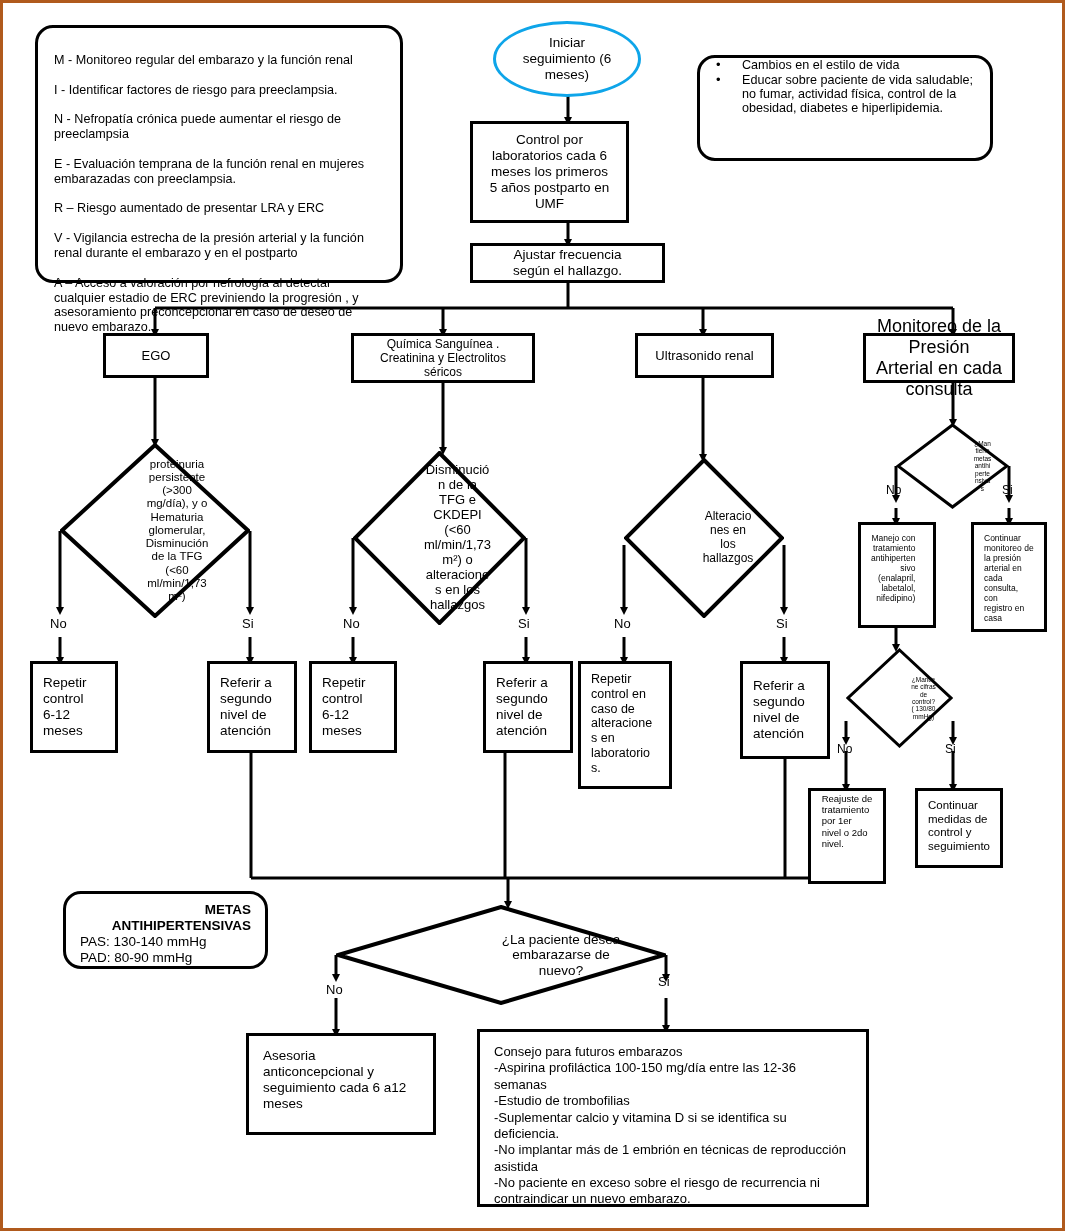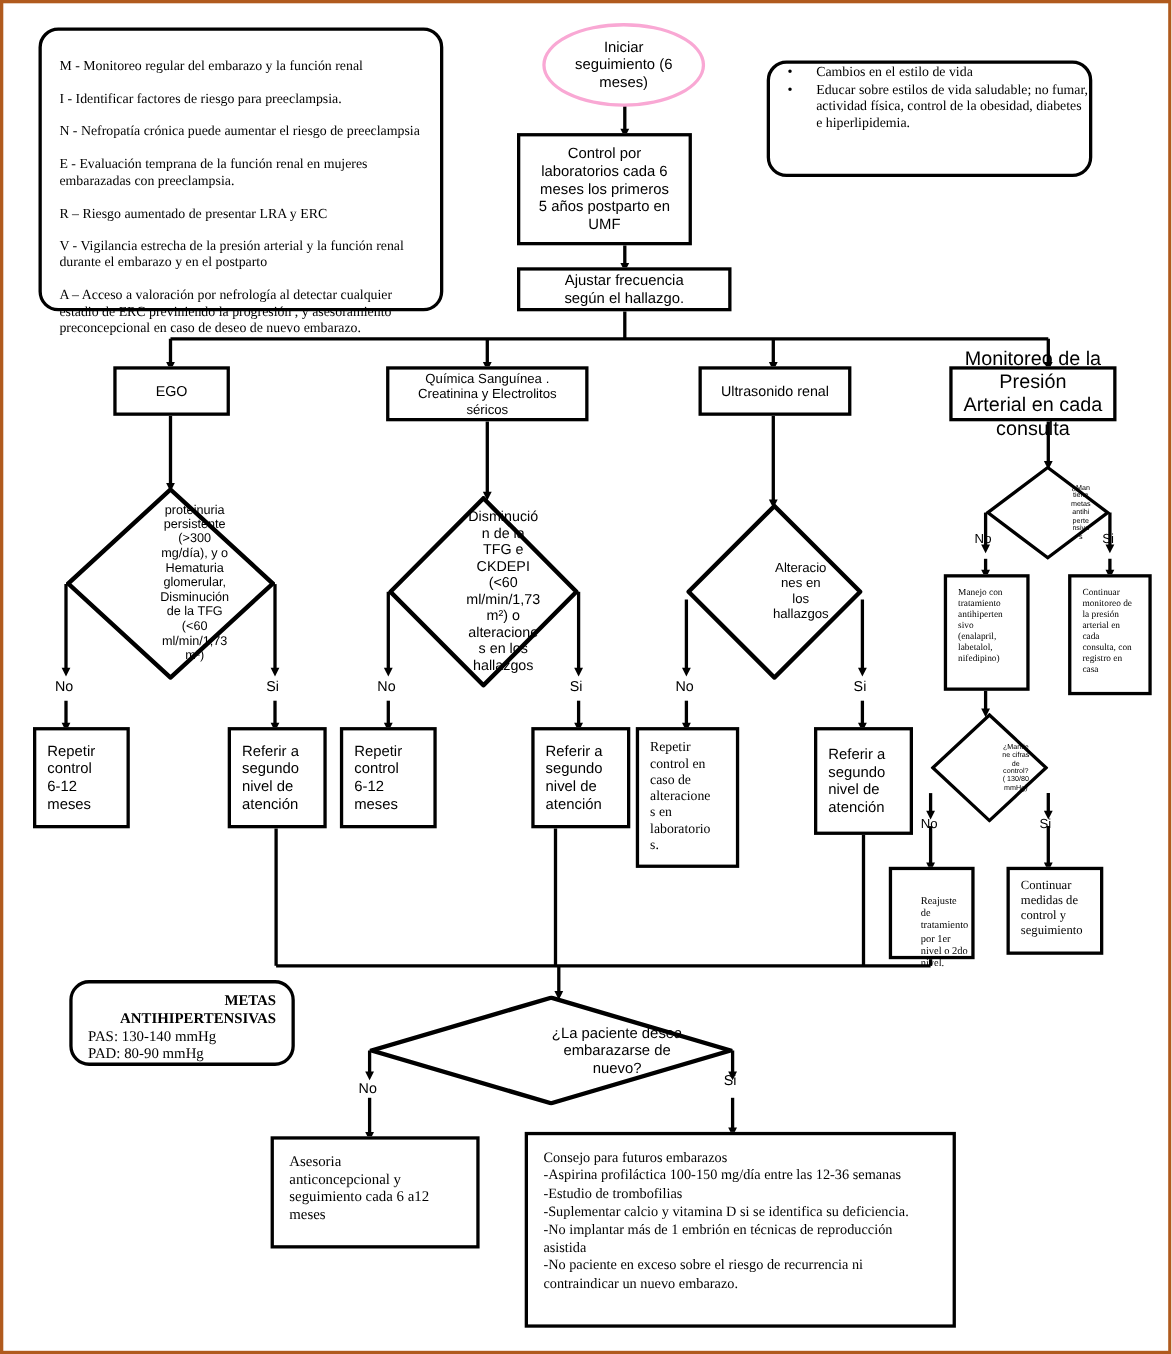--- a/index.html
+++ b/index.html
@@ -14,25 +14,25 @@
     height:1231px;
     box-sizing:border-box;
     border:3px solid #b05a1d;
     background:#fff;
     overflow:hidden;
   }
   #wires{position:absolute;left:0;top:0;width:1065px;height:1231px;pointer-events:none;}
   .node{position:absolute;box-sizing:border-box;display:flex;align-items:center;justify-content:center;text-align:center;background:#fff;}
   .box{border:3px solid #000;}
   .round{border:3px solid #000;border-radius:18px;}
-  .oval{border:3px solid #f9a8d4;border-radius:50%;}
+  .oval{border:3px solid #0ea5e9;border-radius:50%;}
   .txt{line-height:1.18;padding:2px 4px;white-space:pre-line;}
   .lbl{position:absolute;font-size:13px;line-height:1;background:transparent;}
   .leftal{text-align:left;justify-content:flex-start;}
-  .topal{align-items:flex-start;font-family:Liberation Serif, serif;}
+  .topal{align-items:flex-start;}
   .dia{position:absolute;}
   .dia svg{position:absolute;left:0;top:0;}
   .dia .dtxt{position:absolute;left:0;top:0;width:100%;height:100%;display:flex;align-items:center;justify-content:center;text-align:center;white-space:pre-line;line-height:1.15;}
   .bold{font-weight:bold;}
   .bullets{list-style:none;margin:0;padding:0;}
   .bullets li{position:relative;padding-left:42px;margin:0 0 1px 0;}
   .bullets li:before{content:"\2022";position:absolute;left:16px;top:-1px;font-size:13px;}
 </style>
 </head>
 <body>
@@ -138,21 +138,21 @@
 
   <div class="node oval" style="left:490px;top:18px;width:148px;height:76px;font-size:13.5px;">
     <div class="txt">Iniciar
 seguimiento (6
 meses)</div>
   </div>
 
   <div class="node round leftal topal" style="left:694px;top:52px;width:296px;height:106px;font-size:12.6px;">
     <ul class="bullets" style="width:100%;">
       <li>Cambios en el estilo de vida</li>
-      <li>Educar sobre estilos de vida saludable; no fumar, actividad física, control de la obesidad, diabetes e hiperlipidemia.</li>
+      <li>Educar sobre paciente de vida saludable; no fumar, actividad física, control de la obesidad, diabetes e hiperlipidemia.</li>
     </ul>
   </div>
 
   <div class="node box" style="left:467px;top:118px;width:159px;height:102px;font-size:13.5px;">
     <div class="txt">Control por
 laboratorios cada 6
 meses los primeros
 5 años postparto en
 UMF</div>
   </div>
@@ -308,41 +308,41 @@
   </div>
 
   <div class="node box leftal" style="left:737px;top:658px;width:90px;height:98px;font-size:13.5px;padding-left:6px;">
     <div class="txt" style="text-align:left;">Referir a
 segundo
 nivel de
 atención</div>
   </div>
 
   <div class="node box leftal topal" style="left:855px;top:519px;width:78px;height:106px;font-size:8.5px;padding:6px;">
-    <div class="txt" style="text-align:left;">Manejo con
+    <div class="txt" style="text-align:right;">Manejo con
 tratamiento
 antihiperten
 sivo
 (enalapril,
 labetalol,
 nifedipino)</div>
   </div>
 
   <div class="node box leftal topal" style="left:968px;top:519px;width:76px;height:110px;font-size:8.5px;padding:6px;">
     <div class="txt" style="text-align:left;">Continuar
 monitoreo de
 la presión
 arterial en
 cada
 consulta, con
 registro en
 casa</div>
   </div>
 
-  <div class="node box leftal topal" style="left:805px;top:785px;width:78px;height:84px;font-size:9.5px;padding:22px;">
+  <div class="node box leftal topal" style="left:805px;top:785px;width:78px;height:96px;font-size:9.5px;padding:0;justify-content:center;">
     <div class="txt" style="text-align:left;">Reajuste de
 tratamiento
 por 1er
 nivel o 2do
 nivel.</div>
   </div>
 
   <div class="node box leftal topal" style="left:912px;top:785px;width:88px;height:80px;font-size:11.5px;padding:6px;">
     <div class="txt" style="text-align:left;">Continuar
 medidas de

